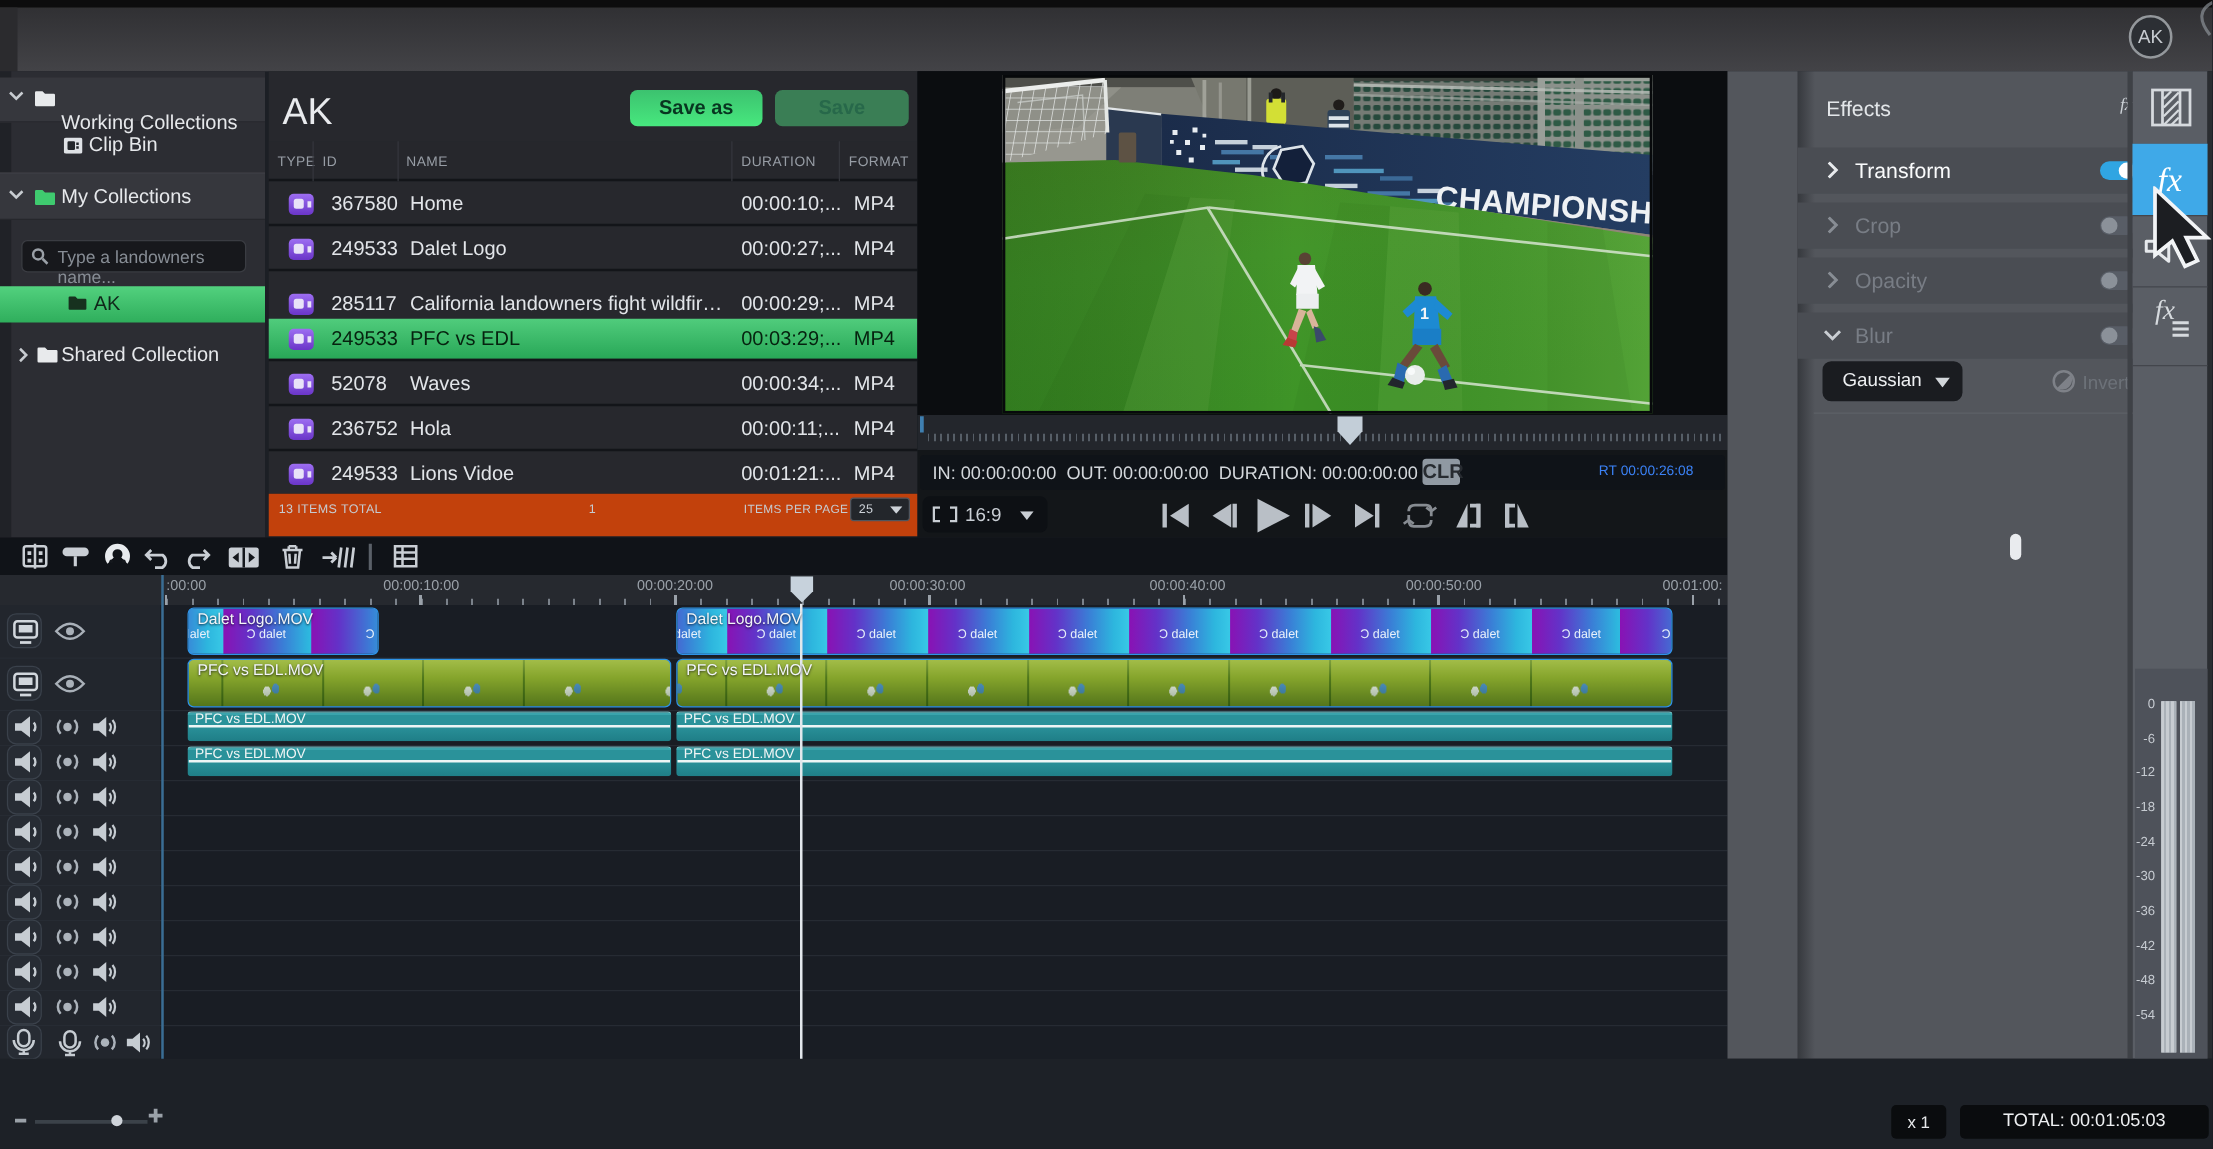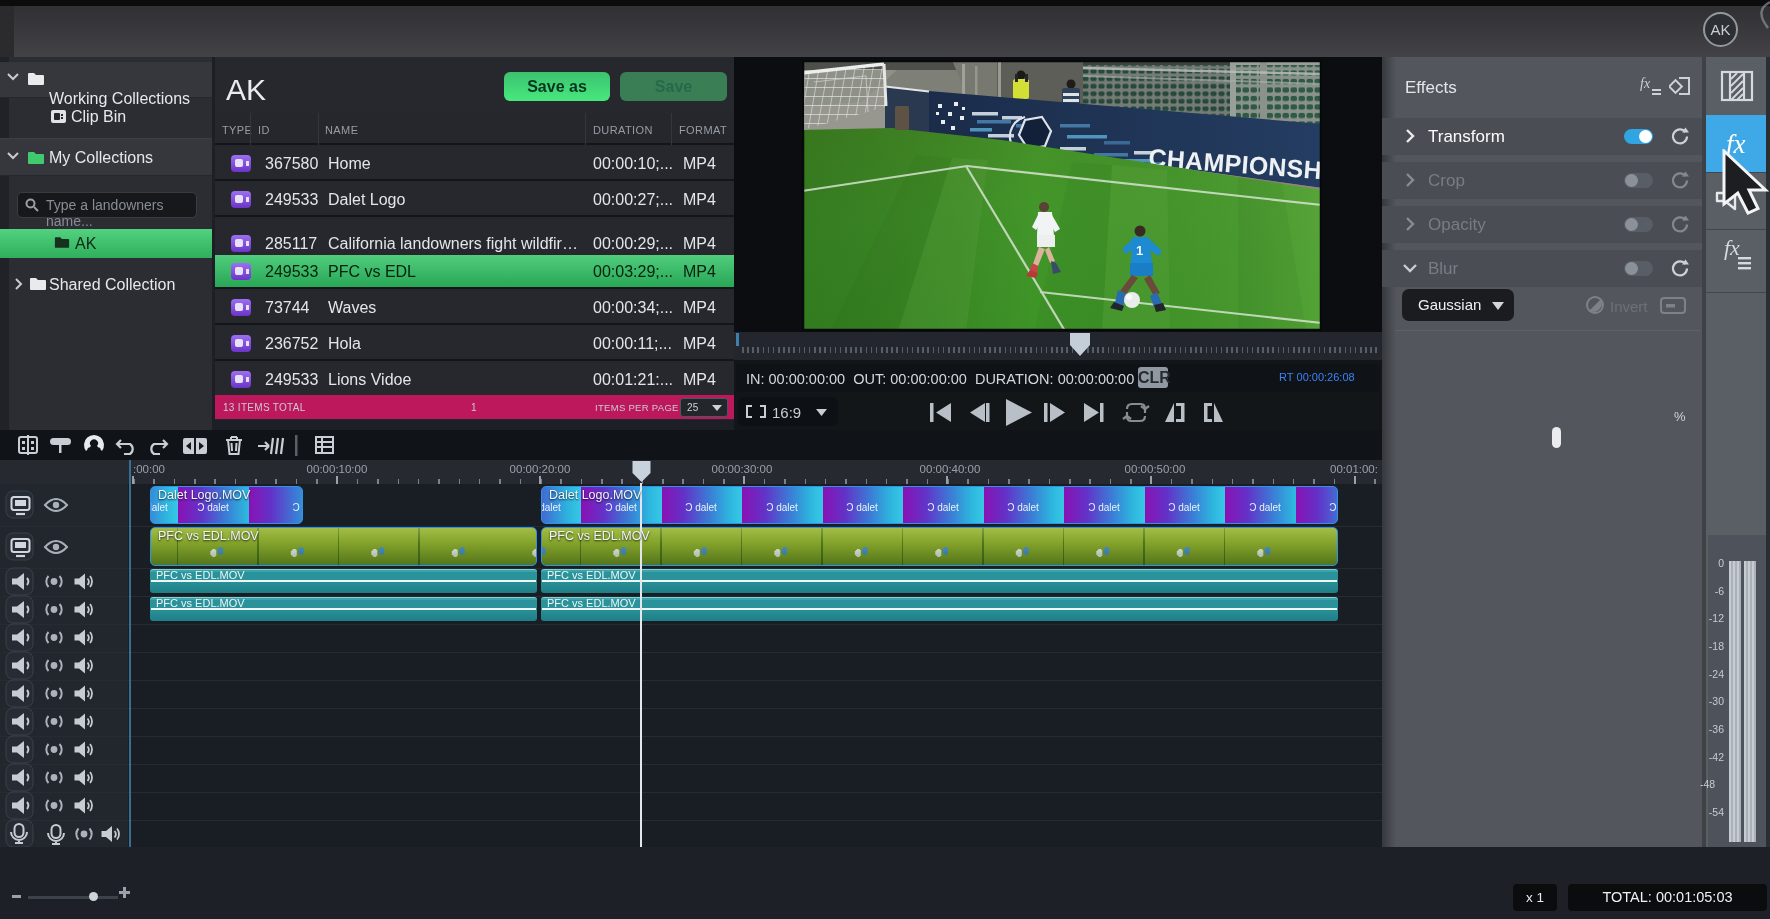--- a/index.html
+++ b/index.html
@@ -119,41 +119,41 @@
       </div>
   <div class="trow" style="top:198px;background:linear-gradient(#50cc7c,#28a757);color:#06220f;">
         <div class="icon"></div>
         <div class="id">249533</div>
         <div class="nm">PFC vs EDL</div>
         <div class="du">00:03:29;...</div>
         <div class="fm">MP4</div>
       </div>
   <div class="trow" style="top:234px;">
         <div class="icon"></div>
-        <div class="id">73744</div>
+        <div class="id">52078</div>
         <div class="nm">Waves</div>
         <div class="du">00:00:34;...</div>
         <div class="fm">MP4</div>
       </div>
   <div class="trow" style="top:270px;">
         <div class="icon"></div>
         <div class="id">236752</div>
         <div class="nm">Hola</div>
         <div class="du">00:00:11;...</div>
         <div class="fm">MP4</div>
       </div>
   <div class="trow" style="top:306px;">
         <div class="icon"></div>
         <div class="id">249533</div>
         <div class="nm">Lions Vidoe</div>
         <div class="du">00:01:21:...</div>
         <div class="fm">MP4</div>
       </div>
 
-  <div class="abs" style="left:0;top:338px;width:519px;height:24px;background:#be185d;color:#c6cbd1;font-size:10px;letter-spacing:.3px;">
+  <div class="abs" style="left:0;top:338px;width:519px;height:34px;background:#c2410c;color:#c6cbd1;font-size:10px;letter-spacing:.3px;">
     <div class="abs" style="left:8px;top:7px;">13 ITEMS TOTAL</div>
     <div class="abs" style="left:256px;top:7px;">1</div>
     <div class="abs" style="left:380px;top:7px;font-size:9.5px;">ITEMS PER PAGE</div>
     <div class="abs" style="left:465px;top:3px;width:48px;height:19px;background:#23262b;border:1px solid #50555d;border-radius:3px;font-size:10px;color:#cdd2d8;line-height:17px;"><span style="margin-left:6px;">25</span><svg style="position:absolute;right:5px;top:6px;" width="10" height="6" viewBox="0 0 10 6">
             <path d="M0 0 L5 6 L10 0 Z" fill="#cdd2d8"></path>
           </svg></div>
   </div>
 </div>
 
 <div class="abs" style="left:734px;top:57px;width:648px;height:373px;background:#131619;"></div>
@@ -581,21 +581,21 @@
         <use href="#spkw" x="101" y="341"></use>
   </svg>
 
   <svg class="abs" style="left:632px;top:31px;" width="19" height="22" viewBox="0 0 19 22">
         <path d="M0.5 0 H18.5 V12 L9.5 21 L0.5 12 Z" fill="#c7d2dc"></path>
       </svg>
   <div class="abs" style="left:640px;top:53px;width:2px;height:365px;background:#e2e7ec;"></div>
 </div>
 
 <div class="abs" style="left:1382px;top:57px;width:324px;height:790px;background:#53565c;"></div>
-<div id="effects" class="abs" style="left:1382px;top:57px;width:324px;height:622px;">
+<div id="effects" class="abs" style="left:1438px;top:57px;width:324px;height:622px;">
   <style>
     .fxrow { position:absolute; left:0; width:324px; height:37px; background:#4a4d53; }
     .fxlabel { position:absolute; left:46px; top:9px; font-size:17px; }
     .tgl { position:absolute; left:242px; top:11px; width:29px; height:15px; border-radius:8px; }
     .tgl .kn { position:absolute; top:1px; width:13px; height:13px; border-radius:50%; }
   </style>
   <div class="abs" style="left:0;top:0;width:14px;height:790px;background:linear-gradient(90deg,rgba(10,12,15,.4),rgba(10,12,15,0));"></div>
   <div class="abs" style="left:23px;top:21px;font-size:17px;color:#e3e6e9;">Effects</div>
 
   <svg class="abs" style="left:258px;top:17px;" width="24" height="24" viewBox="0 0 24 24">
@@ -722,21 +722,21 @@
 
   <div class="abs" style="left:2px;top:478px;width:58px;height:312px;background:#4e525a;"></div>
   <div class="abs" style="left:-6px;top:500px;width:24px;text-align:right;font-size:10.5px;color:#c6cbd1;">0</div>
   <div class="abs" style="left:-6px;top:528px;width:24px;text-align:right;font-size:10.5px;color:#c6cbd1;">-6</div>
   <div class="abs" style="left:-6px;top:555px;width:24px;text-align:right;font-size:10.5px;color:#c6cbd1;">-12</div>
   <div class="abs" style="left:-6px;top:583px;width:24px;text-align:right;font-size:10.5px;color:#c6cbd1;">-18</div>
   <div class="abs" style="left:-6px;top:611px;width:24px;text-align:right;font-size:10.5px;color:#c6cbd1;">-24</div>
   <div class="abs" style="left:-6px;top:638px;width:24px;text-align:right;font-size:10.5px;color:#c6cbd1;">-30</div>
   <div class="abs" style="left:-6px;top:666px;width:24px;text-align:right;font-size:10.5px;color:#c6cbd1;">-36</div>
   <div class="abs" style="left:-6px;top:694px;width:24px;text-align:right;font-size:10.5px;color:#c6cbd1;">-42</div>
-  <div class="abs" style="left:-6px;top:721px;width:24px;font-size:10.5px;color:#c6cbd1;">-48</div>
+  <div class="abs" style="left:-6px;top:721px;width:24px;text-align:right;font-size:10.5px;color:#c6cbd1;">-48</div>
   <div class="abs" style="left:-6px;top:749px;width:24px;text-align:right;font-size:10.5px;color:#c6cbd1;">-54</div>
   <div class="abs" style="left:23px;top:504px;width:12px;height:281px;background:repeating-linear-gradient(90deg,#c7ccd1 0 2px,#aab1b8 2px 4px),linear-gradient(#c6cbd0,#a9b0b7);"></div>
   <div class="abs" style="left:38px;top:504px;width:12px;height:281px;background:repeating-linear-gradient(90deg,#c7ccd1 0 2px,#aab1b8 2px 4px),linear-gradient(#c6cbd0,#a9b0b7);"></div>
 </div>
 
 <div id="bottom" class="abs" style="left:0;top:847px;width:1770px;height:72px;background:#1d2127;">
   <div class="abs" style="left:12px;top:48px;width:9px;height:2.5px;background:#9aa1a8;"></div>
   <div class="abs" style="left:28px;top:49px;width:90px;height:2.5px;background:#3b4249;"></div>
   <div class="abs" style="left:89px;top:45px;width:9px;height:9px;border-radius:50%;background:#cfd4da;"></div>
   <div class="abs" style="left:119px;top:44px;width:11px;height:2.5px;background:#9aa1a8;"></div>

